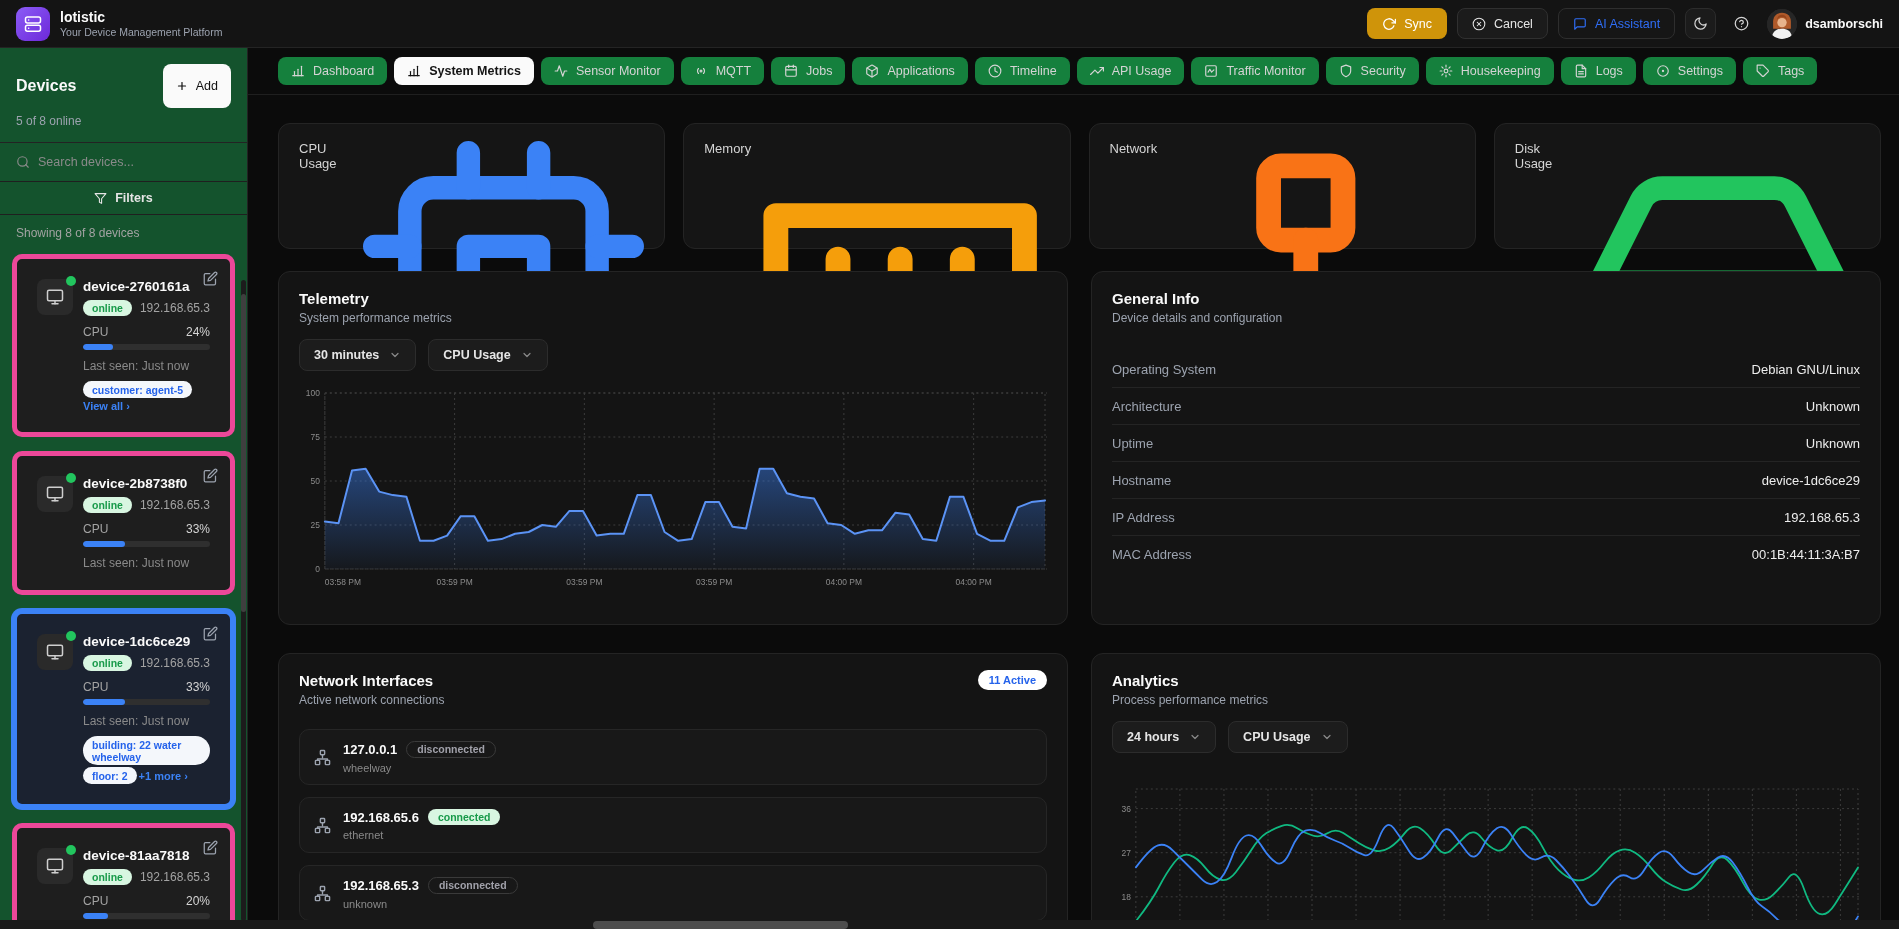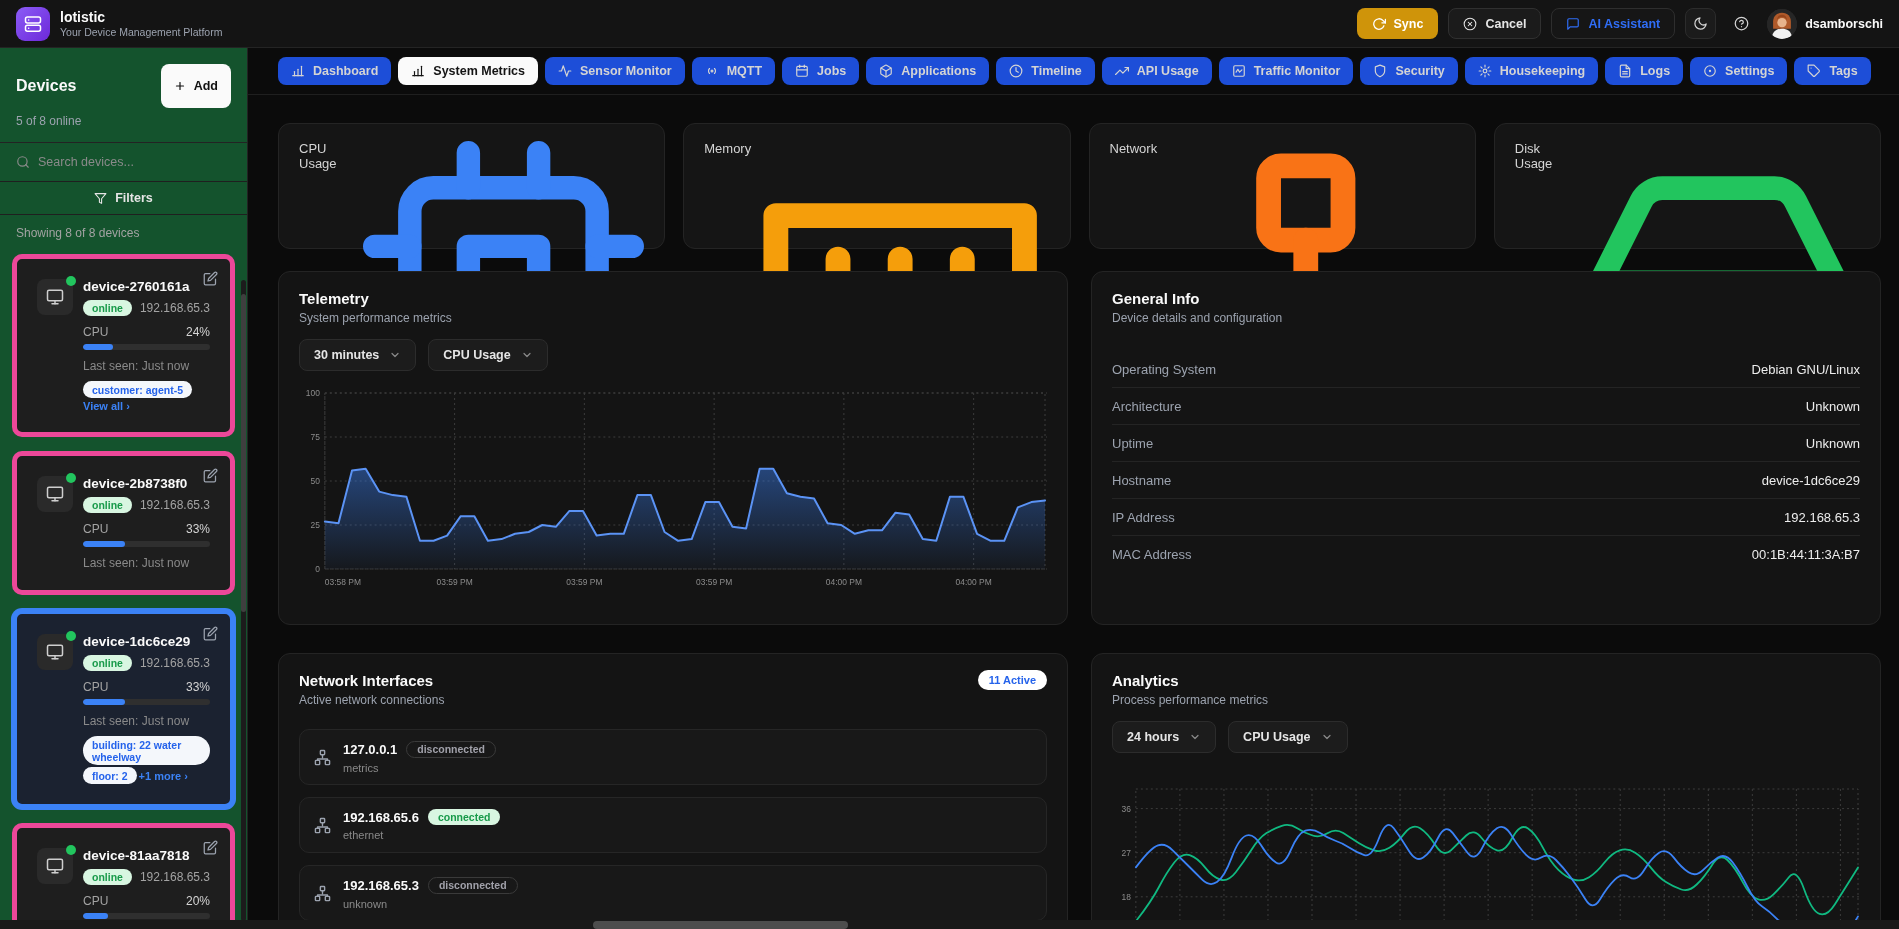--- a/index.html
+++ b/index.html
@@ -11,21 +11,21 @@
   .topbar { height:48px; display:flex; align-items:center; justify-content:space-between;
             padding:0 16px; background:#141414; border-bottom:1px solid #242424; }
   .brand { display:flex; align-items:center; gap:10px; }
   .logo { width:34px; height:34px; border-radius:9px; background:linear-gradient(135deg,#8b5cf6,#6d28d9);
           display:flex; align-items:center; justify-content:center; }
   .logo .ic { width:18px; height:18px; color:#fff; }
   .brand-name { font-size:14px; font-weight:700; line-height:1.15; }
   .brand-sub { font-size:10.5px; color:#9ca3af; }
   .top-actions { display:flex; align-items:center; gap:10px; }
   .btn { display:flex; align-items:center; gap:8px; height:31px; padding:0 14px; border-radius:8px;
-         font-size:12.5px; font-weight:700; cursor:pointer; border:1px solid transparent; }
+         font-size:12.5px; font-weight:400; cursor:pointer; border:1px solid transparent; }
   .btn .ic { width:14px; height:14px; }
   .btn-sync { background:#cf940a; color:#fff; }
   .btn-dark { background:#1b1b1b; border-color:#303030; color:#e5e5e5; }
   .btn-ai { background:#161616; border-color:#2e2e2e; color:#2f6df6; }
   .iconbtn { width:31px; height:31px; border-radius:8px; background:#1b1b1b; border:1px solid #2c2c2c;
              display:flex; align-items:center; justify-content:center; color:#d4d4d4; cursor:pointer; }
   .iconbtn.plain { background:transparent; border-color:transparent; }
   .iconbtn .ic { width:15px; height:15px; }
   .userchip { display:flex; align-items:center; gap:8px; cursor:pointer; }
   .avatar { width:30px; height:30px; border-radius:50%; overflow:hidden; background:#2b2b2b; }
@@ -74,22 +74,22 @@
   .dc-last { margin-top:9px; font-size:12px; color:#8a8a8a; }
   .dc-tags { margin-top:8px; display:flex; flex-wrap:wrap; gap:2px; align-items:center; }
   .pill-tag { background:#f4f7fb; color:#2563eb; font-size:10.5px; padding:2.5px 9px; }
   .dc-link { font-size:11px; color:#3b82f6; font-weight:600; cursor:pointer; }
   .side-scroll { position:absolute; top:232px; bottom:8px; right:1px; width:5px; background:#1c1c1c; border-radius:3px; }
   .side-scroll-thumb { position:absolute; top:14px; left:0; width:5px; height:318px; background:#3f3f3f; border-radius:3px; }
 
   
   .main { flex:1; display:flex; flex-direction:column; min-width:0; }
   .tabs { display:flex; align-items:center; gap:7px; padding:9px 0 9px 30px; border-bottom:1px solid #1f1f1f; }
-  .tab { display:flex; align-items:center; gap:8px; padding:7px 13px; border-radius:8px; background:#1d4ed8;
-         color:#d4d4d4; font-size:12.5px; font-weight:700; cursor:pointer; white-space:nowrap; }
+  .tab { display:flex; align-items:center; gap:8px; padding:7px 13px; border-radius:8px; background:#15803d;
+         color:#d4d4d4; font-size:12.5px; font-weight:400; cursor:pointer; white-space:nowrap; }
   .tab .ic { width:14px; height:14px; }
   .tab.active { background:#fafafa; color:#141414; font-weight:600; }
   .content { flex:1; overflow:hidden; padding:28px 18px 0 30px; }
 
   .stats-row { display:grid; grid-template-columns:repeat(4,1fr); gap:18px; }
   .stat-card { background:#151515; border:1px solid #242424; border-radius:12px; padding:17px 20px; height:126px; }
   .stat-top { display:flex; justify-content:space-between; align-items:flex-start; }
   .stat-label { font-size:13px; color:#d4d4d4; }
   .stat-icon .ic { width:22px; height:22px; }
   .stat-value-row { margin-top:18px; display:flex; align-items:center; gap:10px; }
@@ -715,21 +715,21 @@
                       <rect x="2" y="16" width="6" height="6" rx="1"></rect>
                       <rect x="16" y="16" width="6" height="6" rx="1"></rect>
                       <path d="M12 8v4M5 16v-2h14v2M12 12v0"></path>
                     </svg>
                   </span>
                   <div class="iface-main">
                     <div class="iface-top">
                       <span class="iface-ip">127.0.0.1</span>
                       <span class="pill pill-disconnected">disconnected</span>
                     </div>
-                    <div class="iface-type">metrics</div>
+                    <div class="iface-type">wheelway</div>
                   </div>
                 </div>
                 <div class="iface-row">
                   <span class="ic">
                     <svg viewBox="0 0 24 24" fill="none" stroke="currentColor" stroke-width="2" stroke-linecap="round" stroke-linejoin="round">
                       <rect x="9" y="2" width="6" height="6" rx="1"></rect>
                       <rect x="2" y="16" width="6" height="6" rx="1"></rect>
                       <rect x="16" y="16" width="6" height="6" rx="1"></rect>
                       <path d="M12 8v4M5 16v-2h14v2M12 12v0"></path>
                     </svg>

